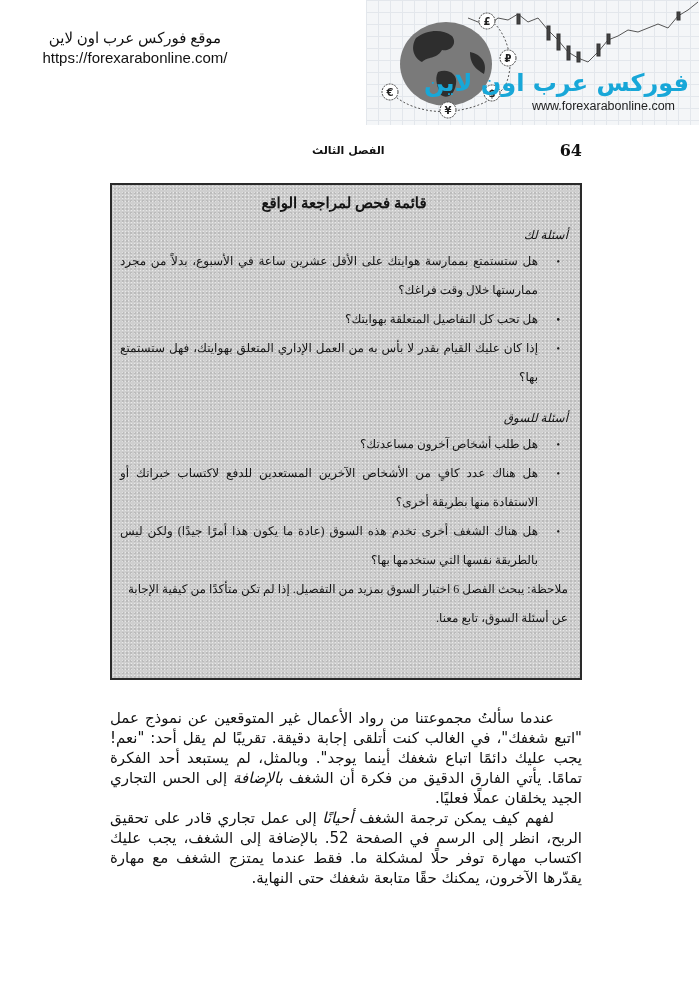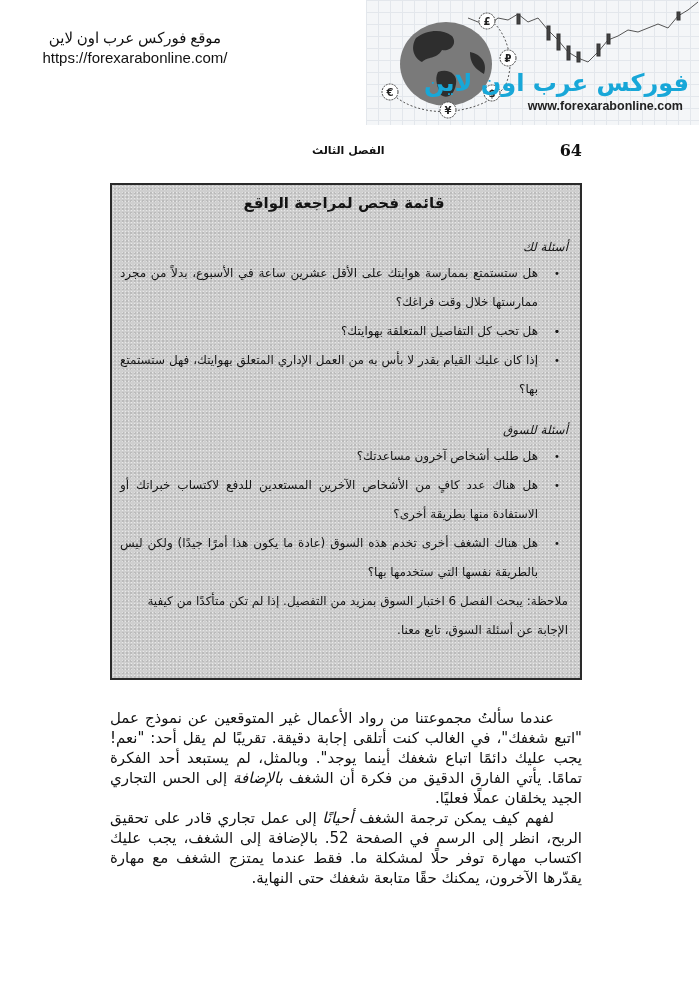--- a/index.html
+++ b/index.html
@@ -25,22 +25,22 @@
     background-size: 12px 12px;
     overflow: hidden;
   }
   .logo svg { position: absolute; left: 0; top: 0; }
   .logo-ar {
     position: absolute; right: 10px; top: 70px; direction: rtl;
     font-family: "DejaVu Sans", sans-serif; font-weight: bold;
     font-size: 24px; color: #18a7d8; letter-spacing: 0px; line-height: 26px;
   }
   .logo-url {
-    position: absolute; right: 16px; top: 99px;
-    font-family: "Liberation Sans", sans-serif; font-weight: bold;
+    position: absolute; right: 24px; top: 99px;
+    font-family: "Liberation Sans", sans-serif; font-weight: normal;
     font-size: 12.5px; color: #222;
   }
 
   
   .running-header {
     position: absolute; left: 300px; top: 141px; width: 282px; height: 22px;
   }
   .page-number {
     position: absolute; right: 0; top: 0;
     font-family: "DejaVu Serif", serif; font-weight: bold; font-size: 16px;
@@ -54,28 +54,28 @@
   .box {
     position: absolute; left: 110px; top: 183px; width: 472px; height: 497px;
     border: 2px solid #2a2a2a;
     background-color: #cfcfcf;
     background-image:
       radial-gradient(rgba(255,255,255,0.55) 0.7px, transparent 0.9px),
       radial-gradient(rgba(80,80,80,0.35) 0.6px, transparent 0.8px);
     background-size: 3px 3px, 4px 4px;
     background-position: 0 0, 1px 2px;
     direction: rtl; padding: 0 12px 0 8px;
-    font-size: 12px; line-height: 29px; color: #141414;
+    font-size: 12px; line-height: 29px; color: #141414; font-family: Liberation Serif, serif;
   }
   .box-title {
     text-align: center; font-weight: bold; font-size: 15px;
     margin-top: 6px; line-height: 24px;
   }
   .section-head {
-    font-style: italic; font-size: 12px; margin-top: 20px; line-height: 24px;
+    font-style: italic; font-size: 12px; margin-top: 8px; line-height: 24px;
   }
   .section-head.market { margin-top: 14px; }
   ul.items { list-style: none; }
   ul.items li {
     position: relative; padding-right: 30px; text-align: justify;
   }
   ul.items li .bullet {
     position: absolute; right: 8px; top: 0; font-size: 10px;
   }
   .note { padding-right: 0; }

